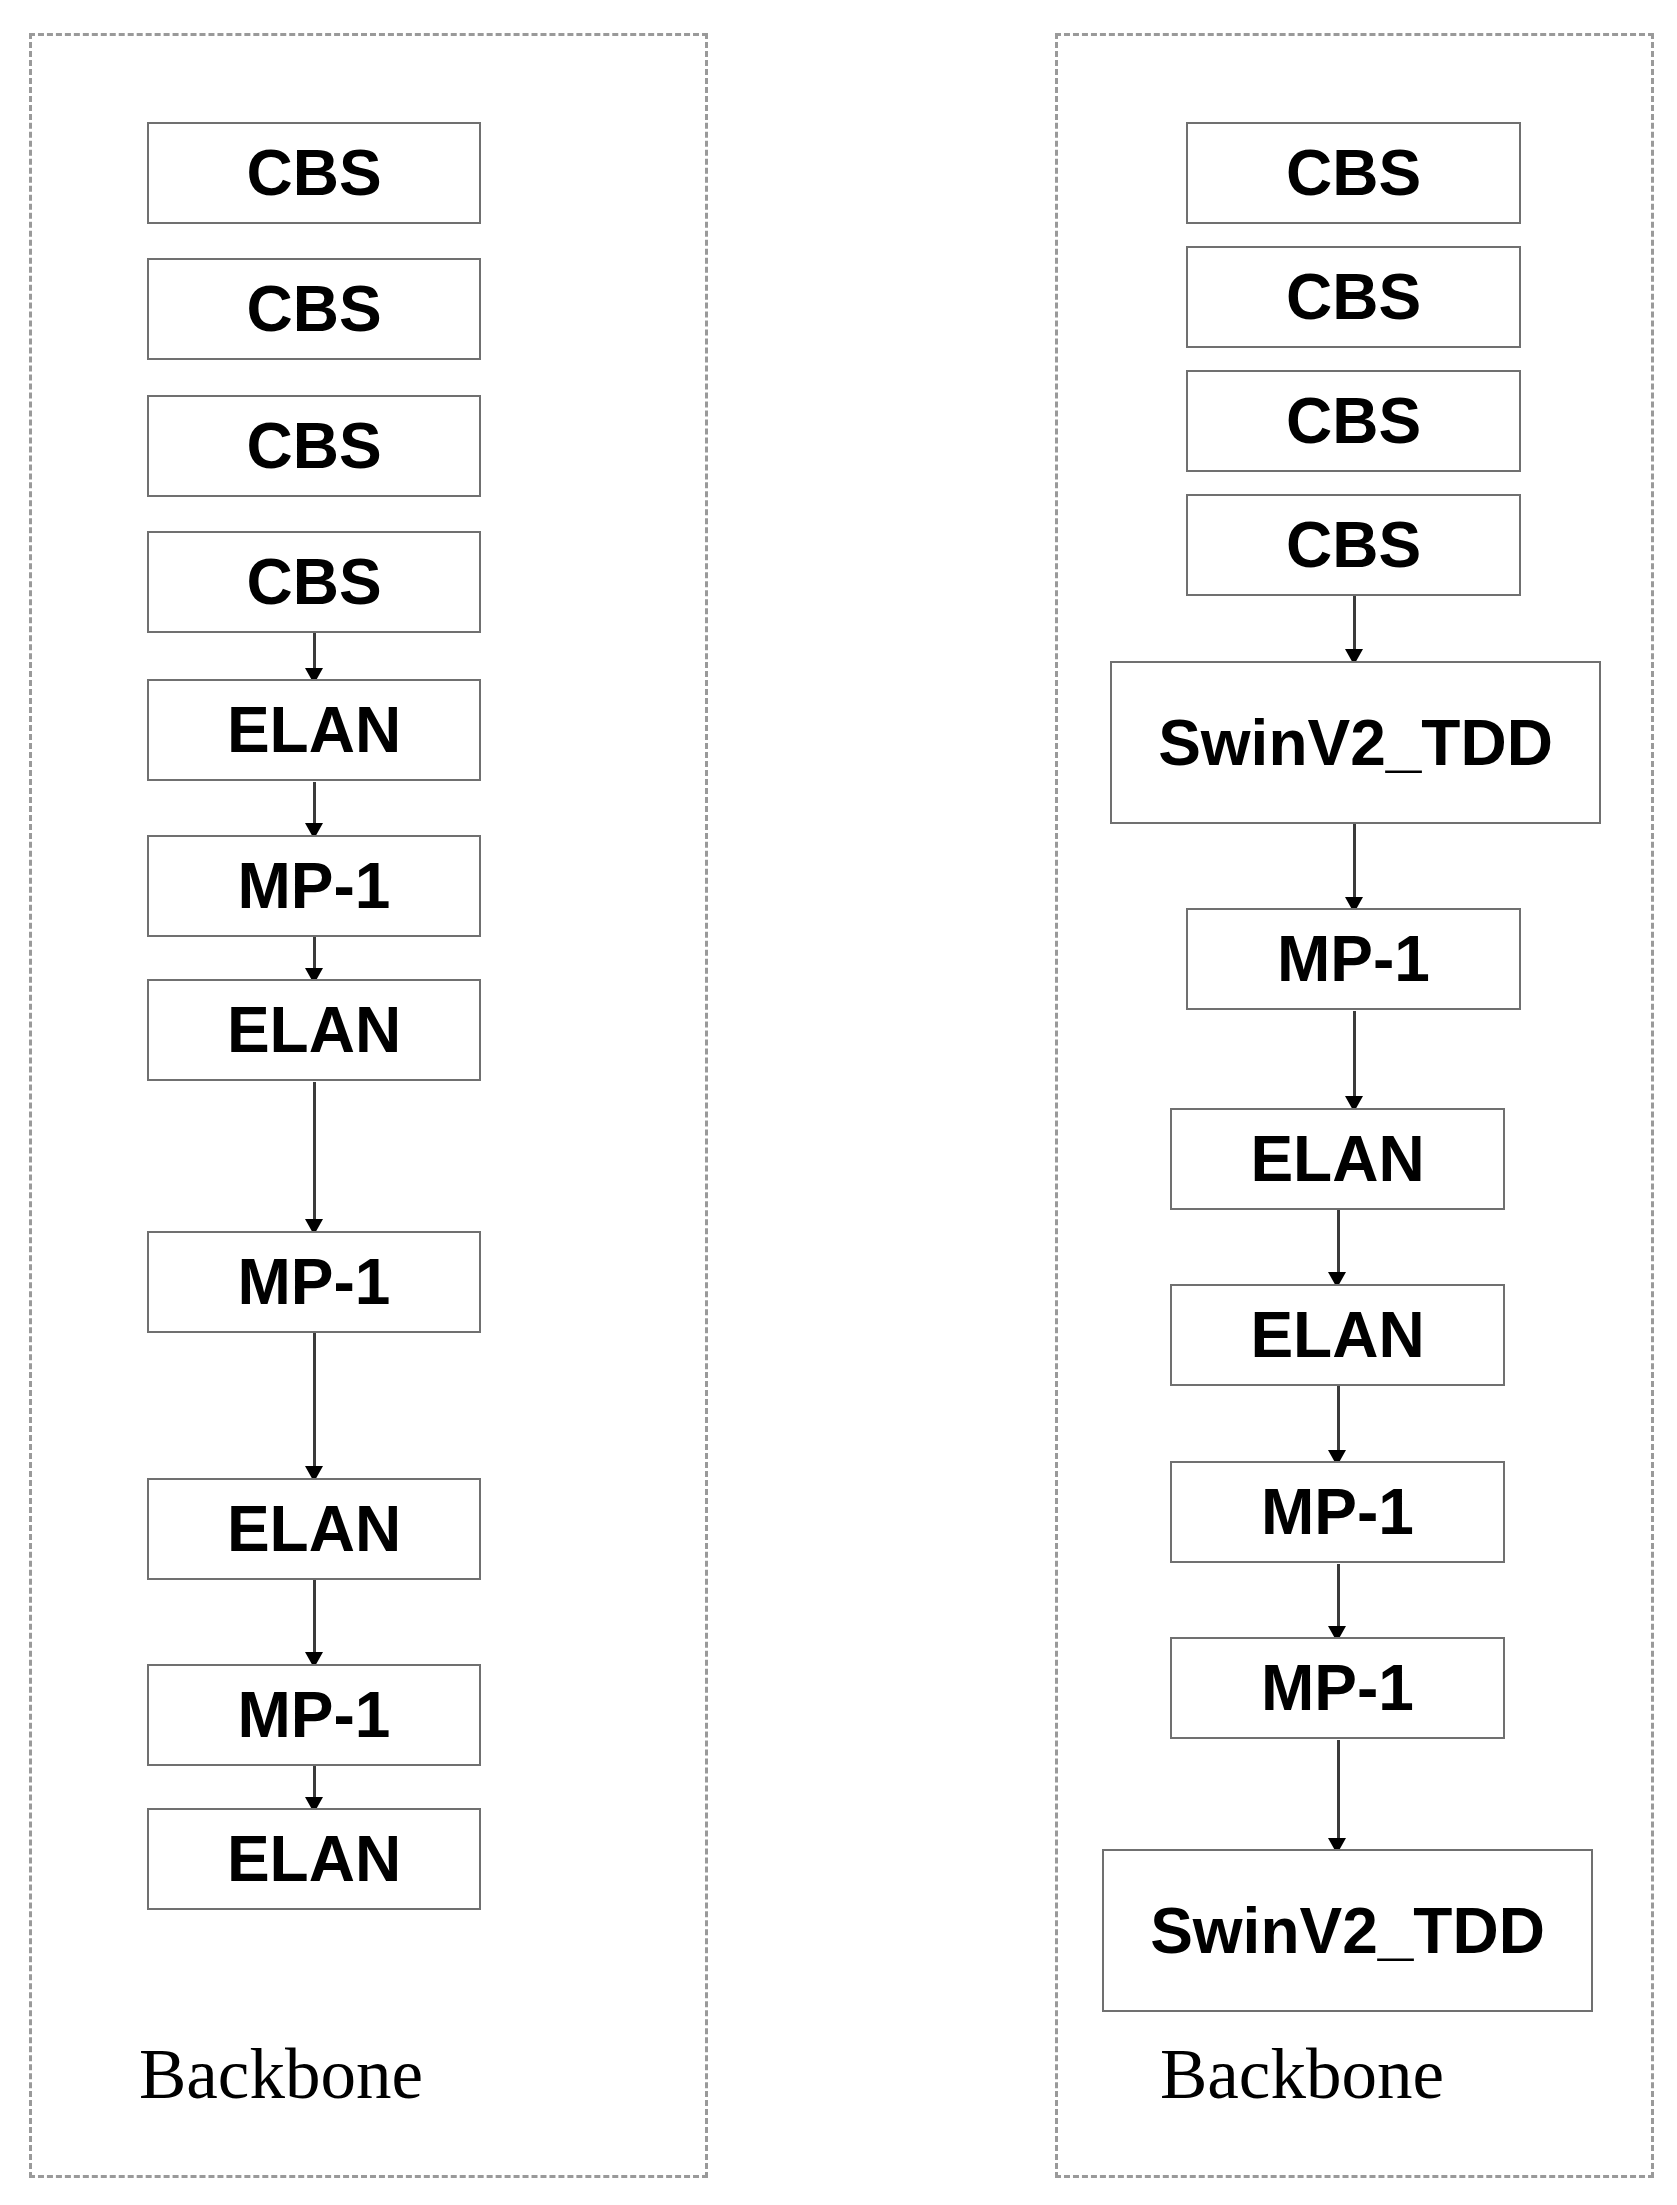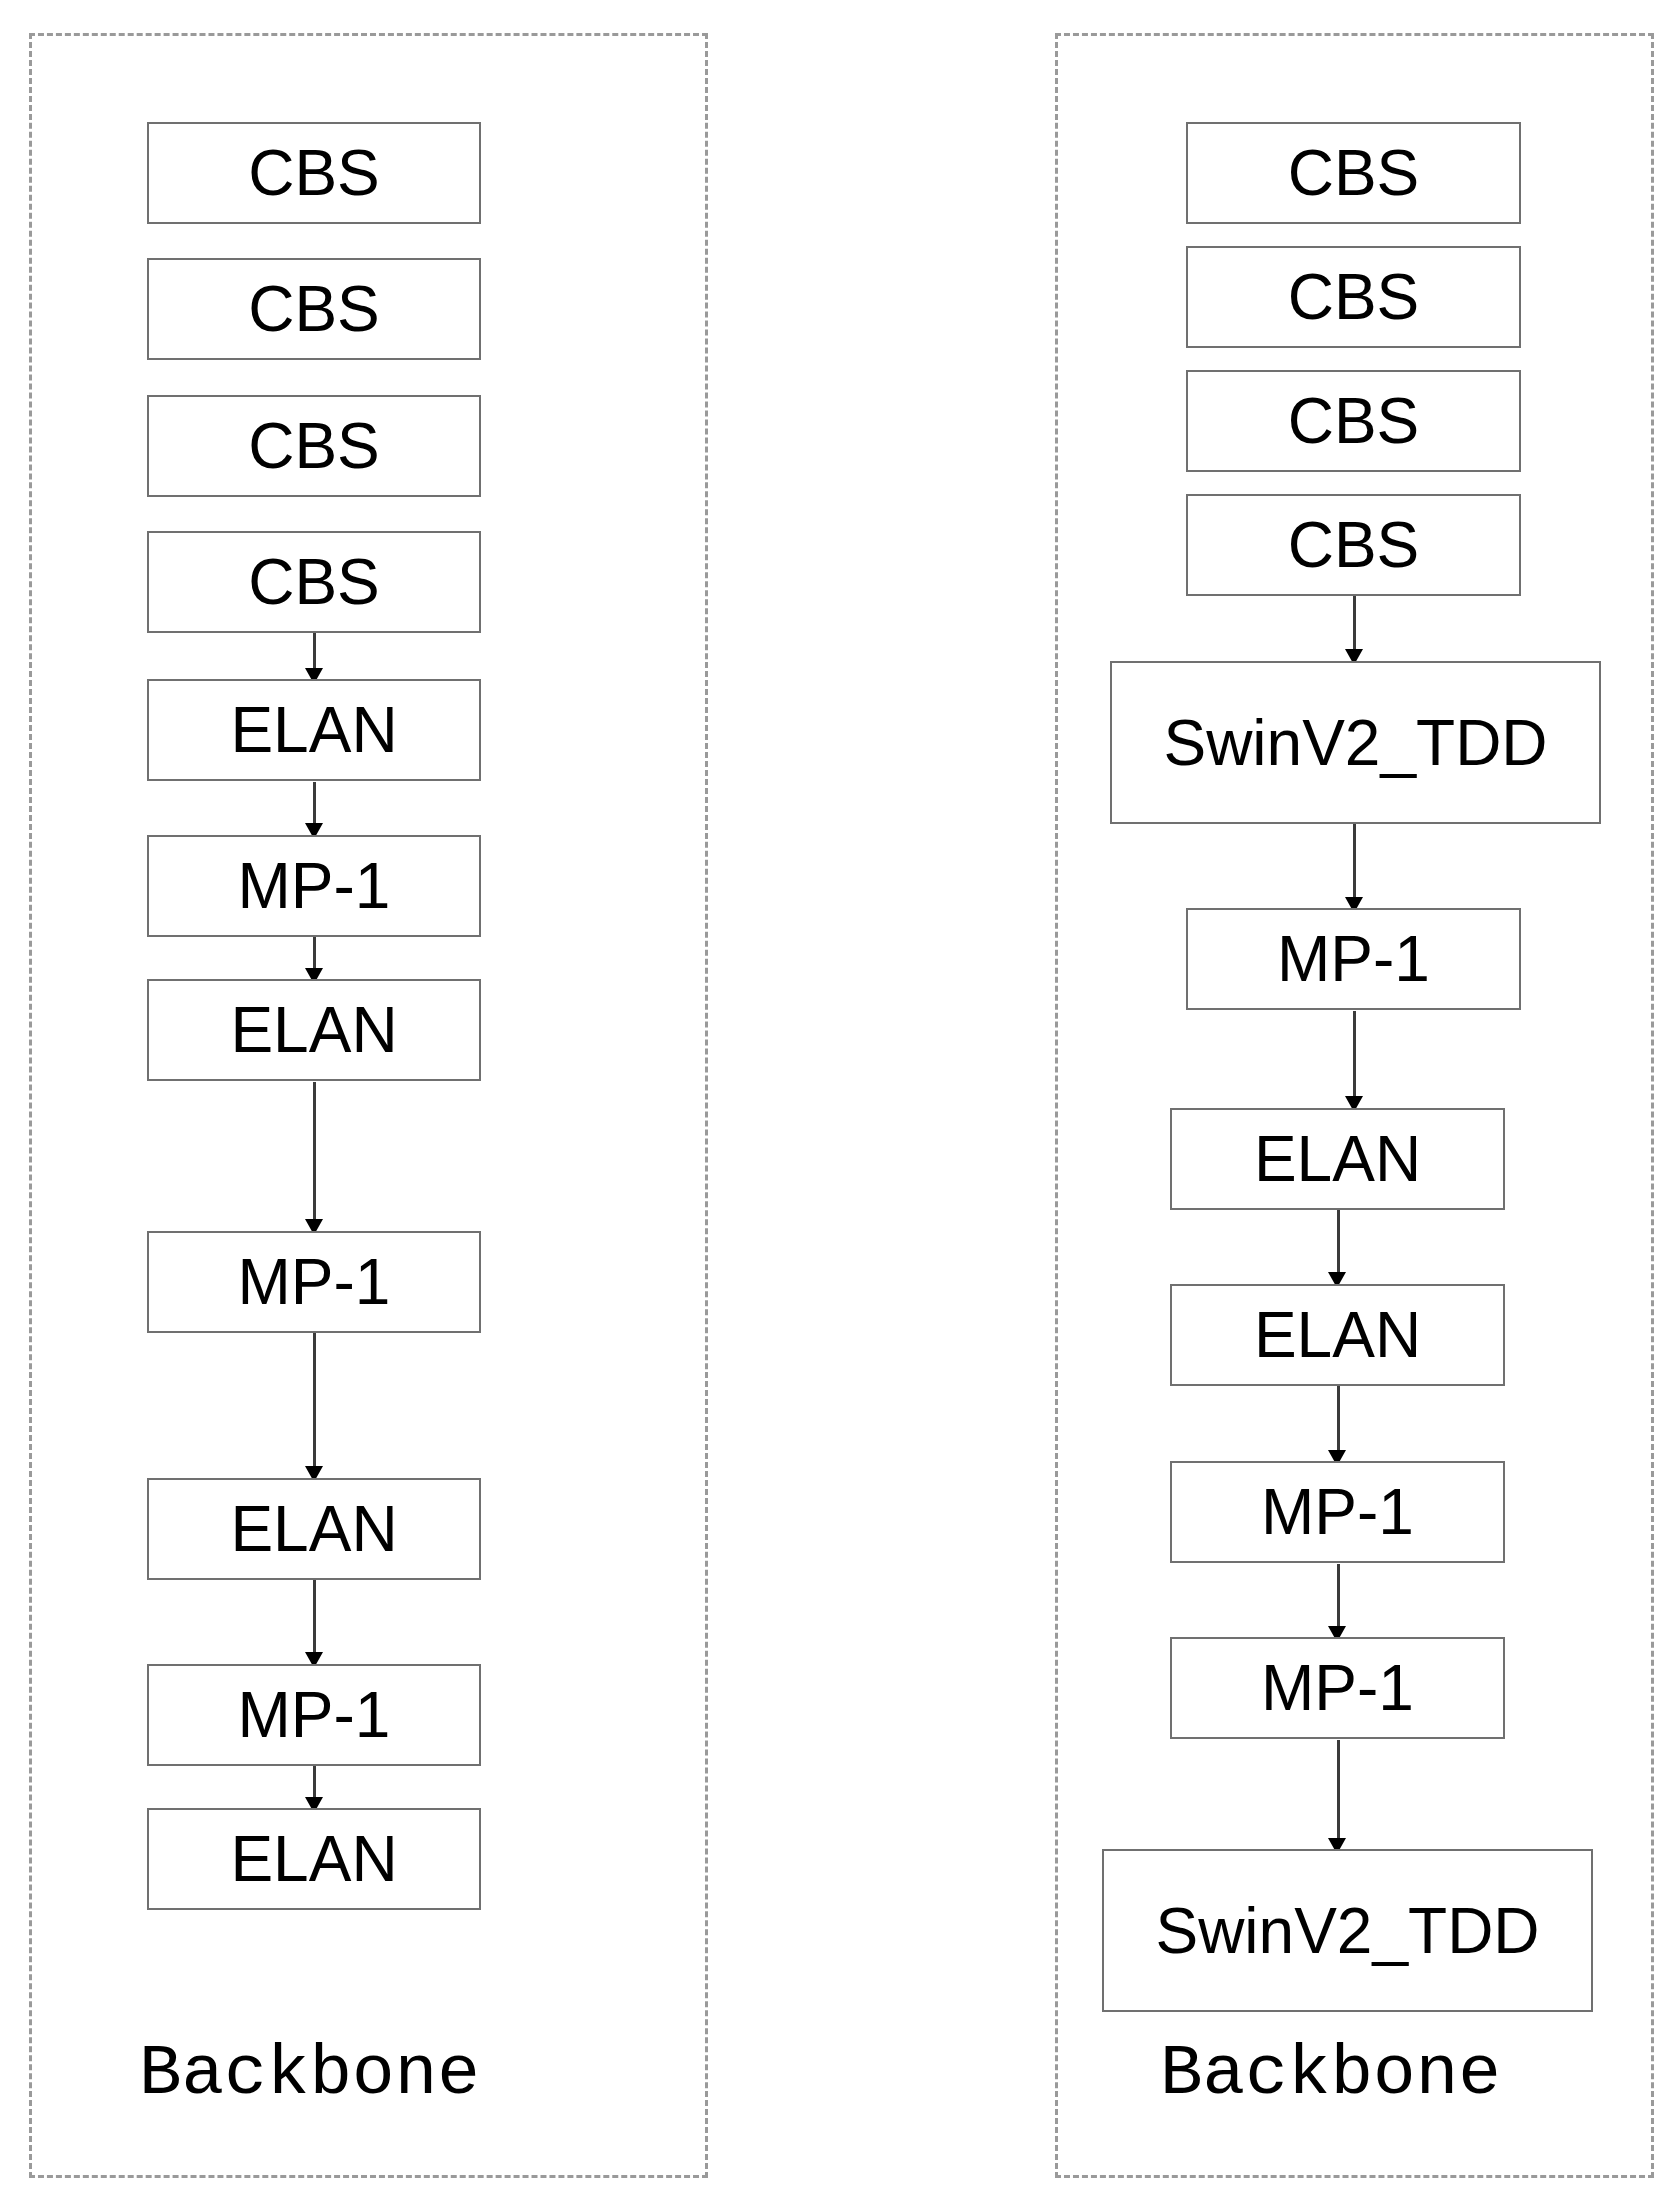--- a/index.html
+++ b/index.html
@@ -22,37 +22,38 @@
     border: 3.3px dashed #9a9a9a;
     box-sizing: border-box;
     background: transparent;
   }
   .group-label {
     position: absolute;
     font-size: 71px;
     color: #000000;
     line-height: 1;
     white-space: nowrap;
-    font-family: Liberation Mono, monospace;
+    font-family: Liberation Serif, serif;
   }
   .node {
     position: absolute;
     box-sizing: border-box;
     border: 2.5px solid #707070;
     background: #ffffff;
     display: flex;
     align-items: center;
     justify-content: center;
     color: #000000;
     font-family: "Liberation Sans", sans-serif;
     line-height: 1;
   }
   .node-label {
     display: block;
     white-space: nowrap;
+    font-weight: bold;
   }
   .edge {
     position: absolute;
     background: #3b3b3b;
     width: 2.5px;
   }
   .arrowhead {
     position: absolute;
     width: 0;
     height: 0;

